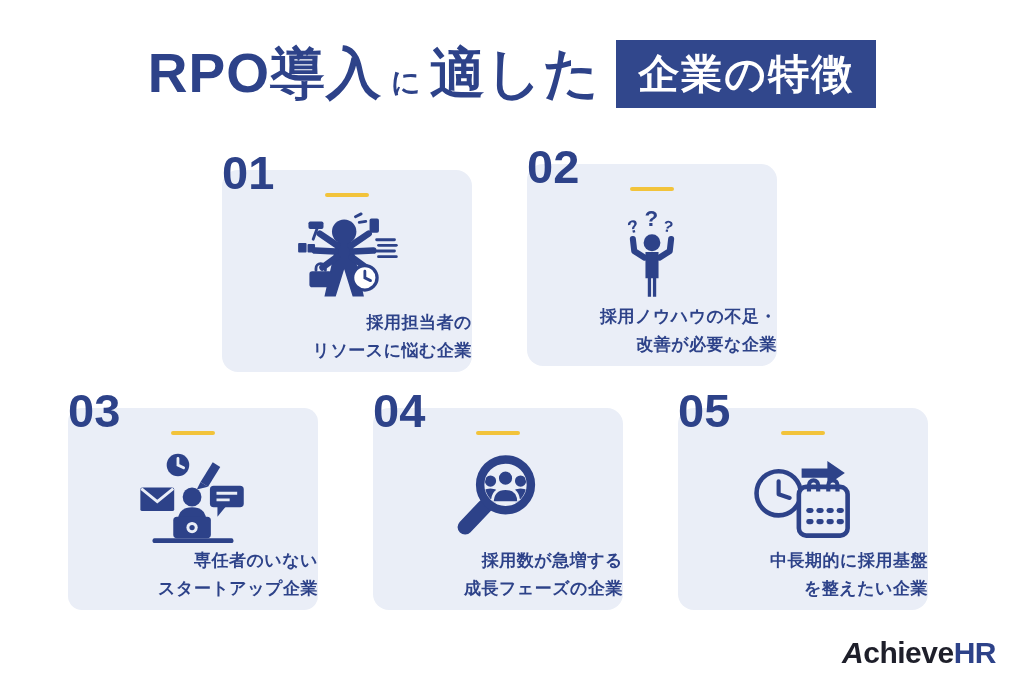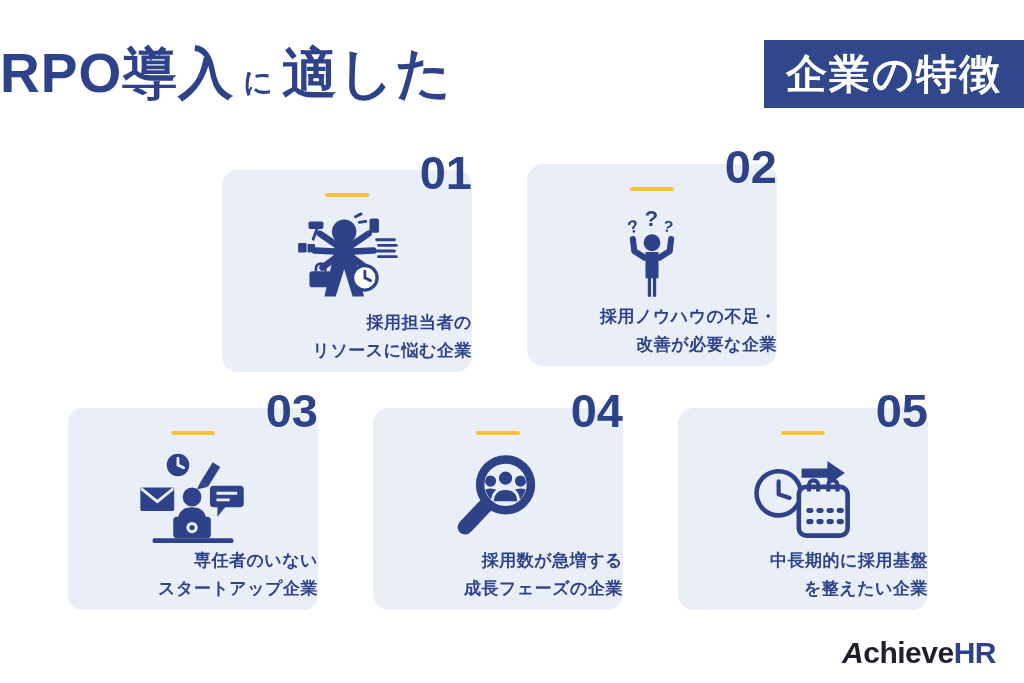--- a/index.html
+++ b/index.html
@@ -5,21 +5,21 @@
   html,body { margin:0; padding:0; }
   body {
     width:1024px; height:683px; position:relative; overflow:hidden;
     background:#ffffff;
     font-family:"Liberation Sans","DejaVu Sans",sans-serif;
   }
 
   
   .title-bar {
     position:absolute; top:40px; left:0; width:100%;
-    display:flex; justify-content:space-between; align-items:center;
+    display:flex; justify-content:center; align-items:center;
   }
   .title-text {
     display:flex; align-items:baseline;
     color:#2d4289; font-weight:bold; white-space:nowrap;
   }
   .t-big { font-size:55px; letter-spacing:1px; line-height:1.15; }
   .t-particle { font-size:29px; margin:0 9px; font-weight:bold; }
   .t-badge {
     background:#31478c; color:#ffffff;
     font-size:41px; font-weight:bold; letter-spacing:2px;
@@ -27,21 +27,21 @@
     white-space:nowrap;
   }
 
   
   .feature {
     position:absolute; width:250px; height:202px;
     background:#eaeef7; border-radius:16px;
   }
   .num {
     position:absolute; top:-21px; left:0; width:100%;
-    text-align:right; font-size:47px; line-height:1;
+    text-align:left; font-size:47px; line-height:1;
     font-weight:bold; color:#2d4289;
   }
   .rule {
     position:absolute; top:23px; left:50%; transform:translateX(-50%);
     width:44px; height:4px; border-radius:2px; background:#f2c33b;
   }
   .icon-box {
     position:absolute; top:40px; left:0; width:100%; height:98px;
     display:flex; align-items:center; justify-content:center;
     color:#2d4289;

